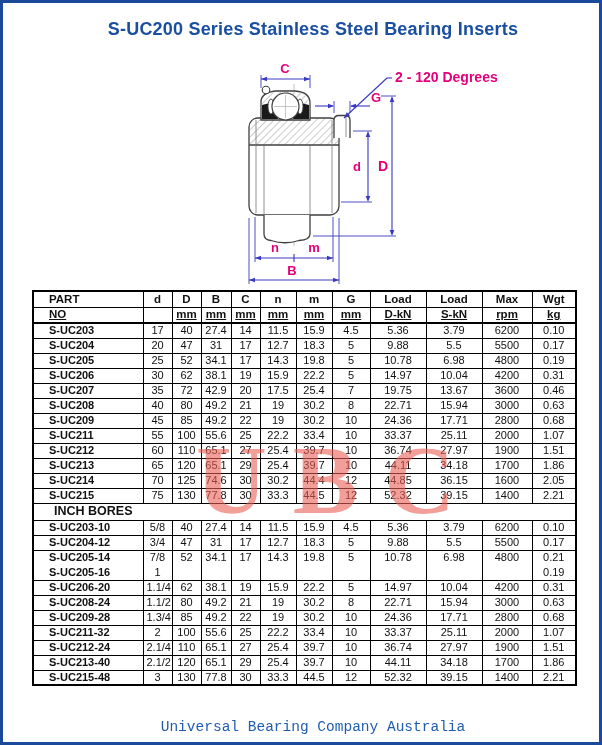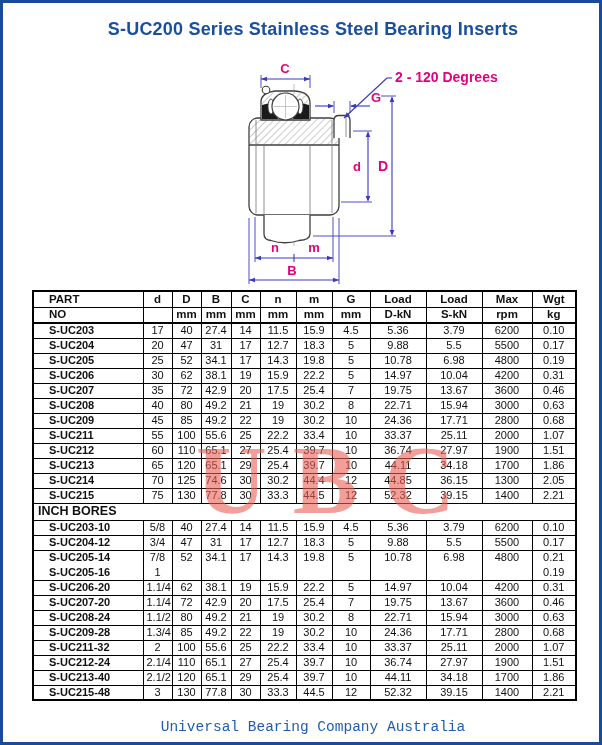--- a/index.html
+++ b/index.html
@@ -24,24 +24,24 @@
     position:absolute;left:29px;top:287px;width:544px;
     border-collapse:collapse;table-layout:fixed;
     font-size:11px;color:#111;background:#fff;
   }
   #spec-table{border:2px solid #000;}
   #spec-table th,#spec-table td{
     border:1px solid #000;padding:0 3px;height:15px;line-height:13px;
     text-align:center;overflow:hidden;white-space:nowrap;box-sizing:border-box;
   }
   #spec-table th{font-size:11.5px;font-weight:bold;height:16px;}
-  #spec-table thead tr:last-child th{border-bottom:2px solid #000;}
+  #spec-table thead tr:last-child th{border-bottom:2px solid #000;text-decoration:underline;}
   #spec-table .part-col{text-align:left;padding-left:15px;font-weight:bold;}
   #spec-table .section-cell{
-    text-align:left;padding-left:4px;font-weight:bold;font-size:12.5px;height:17px;
+    text-align:left;padding-left:20px;font-weight:bold;font-size:12.5px;height:17px;
   }
   #spec-table tr.merge-top td{border-top-style:hidden;margin-top:48px;}
   #watermark{
     position:absolute;left:193px;top:428px;z-index:10;pointer-events:none;
     font-weight:bold;font-size:98px;line-height:1;letter-spacing:26px;
     color:rgba(235,95,85,0.6);font-family:Liberation Serif, serif;
   }
   #footer{
     position:absolute;bottom:7px;left:12px;width:100%;text-align:center;
     font-size:14.5px;color:#1f5cb0;font-family:Liberation Mono, monospace;
@@ -328,21 +328,21 @@
           <td class="part-col">S-UC214</td>
           <td>70</td>
           <td>125</td>
           <td>74.6</td>
           <td>30</td>
           <td>30.2</td>
           <td>44.4</td>
           <td>12</td>
           <td>44.85</td>
           <td>36.15</td>
-          <td>1300</td>
+          <td>1600</td>
           <td>2.05</td>
         </tr>
         <tr>
           <td class="part-col">S-UC215</td>
           <td>75</td>
           <td>130</td>
           <td>77.8</td>
           <td>30</td>
           <td>33.3</td>
           <td>44.5</td>
@@ -419,34 +419,20 @@
           <td>19</td>
           <td>15.9</td>
           <td>22.2</td>
           <td>5</td>
           <td>14.97</td>
           <td>10.04</td>
           <td>4200</td>
           <td>0.31</td>
         </tr>
         <tr>
-          <td class="part-col">S-UC207-20</td>
-          <td>1.1/4</td>
-          <td>72</td>
-          <td>42.9</td>
-          <td>20</td>
-          <td>17.5</td>
-          <td>25.4</td>
-          <td>7</td>
-          <td>19.75</td>
-          <td>13.67</td>
-          <td>3600</td>
-          <td>0.46</td>
-        </tr>
-        <tr>
           <td class="part-col">S-UC208-24</td>
           <td>1.1/2</td>
           <td>80</td>
           <td>49.2</td>
           <td>21</td>
           <td>19</td>
           <td>30.2</td>
           <td>8</td>
           <td>22.71</td>
           <td>15.94</td>

